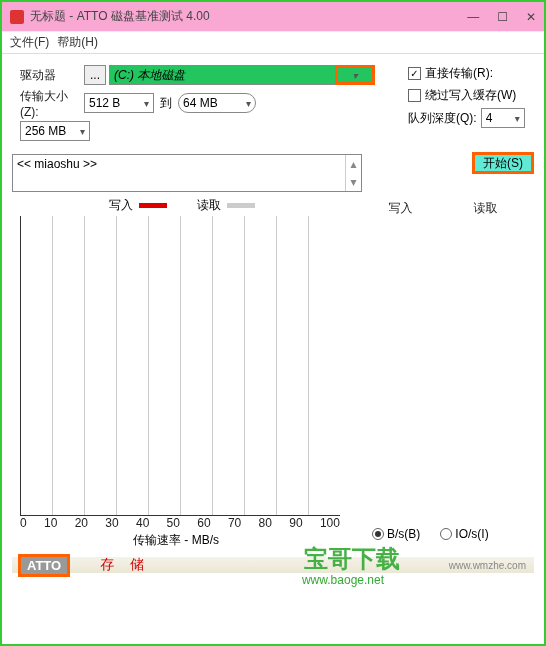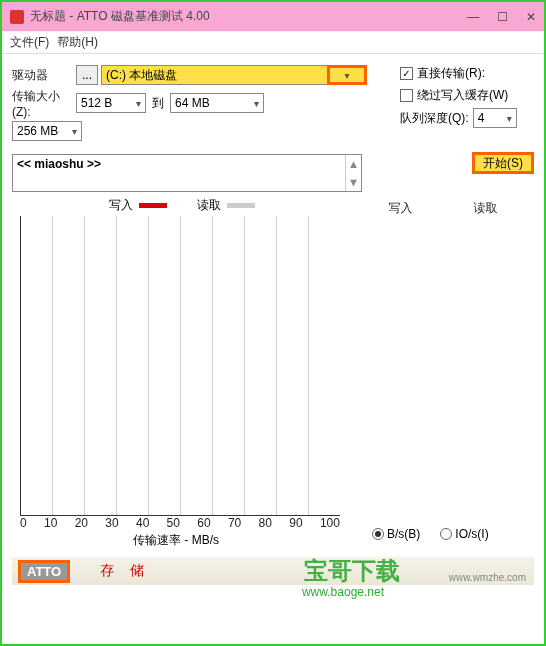--- a/index.html
+++ b/index.html
@@ -3,65 +3,65 @@
 <meta charset="utf-8">
 <style>
 * { box-sizing: border-box; margin: 0; padding: 0; font-family: "Microsoft YaHei", sans-serif; font-size: 12px; }
 body { width: 546px; height: 646px; border: 2px solid #33cc33; background: #fff; }
 .titlebar { display: flex; align-items: center; height: 30px; padding: 0 8px; background: #f9a8d4; border-bottom: 1px solid #eee; }
 .titlebar-icon { width: 14px; height: 14px; background: #d33; margin-right: 6px; border-radius: 2px; }
 .titlebar-title { flex: 1; color: #444; }
 .titlebar-ctrls { display: flex; gap: 18px; color: #444; font-size: 14px; }
 .titlebar-ctrls span { cursor: default; }
 .menubar { display: flex; height: 22px; padding: 0 8px; border-bottom: 1px solid #ddd; align-items: center; gap: 8px; color: #333; }
-.form-area { padding: 8px 10px 4px 10px; display: flex; }
+.form-area { padding: 8px 10px 4px 18px; display: flex; }
 .form-left { width: 380px; }
 .form-right { flex: 1; padding-left: 8px; }
 .row { display: flex; align-items: center; height: 26px; margin-bottom: 2px; }
 .label { width: 64px; color: #222; }
 .browse-btn { width: 22px; height: 20px; border: 1px solid #888; background: #eee; text-align: center; line-height: 18px; margin-right: 3px; }
-.drive-combo { position: relative; width: 266px; height: 20px; border: 1px solid #888; background: #fde047; display: flex; align-items: center; }
+.drive-combo { position: relative; width: 266px; height: 20px; border: 1px solid #888; background: #22c55e; display: flex; align-items: center; font-style: italic; }
 .drive-combo .txt { flex: 1; padding: 0 4px; }
 .drive-combo .arrow-box { width: 40px; height: 20px; border: 3px solid #ff6000; display: flex; align-items: center; justify-content: center; margin-right: -1px; margin-top: -1px; margin-bottom: -1px; }
 .arrow-down { font-size: 10px; color: #555; }
 .combo { height: 20px; border: 1px solid #888; background: #fff; display: flex; align-items: center; padding: 0 4px; }
 .combo .arrow-down { margin-left: auto; }
 .combo-sm { width: 70px; }
-.combo-md { width: 94px; }
+.combo-md { width: 78px; border-radius: 10px; }
 .to-label { margin: 0 6px; }
 .checkbox-row { display: flex; align-items: center; height: 22px; }
 .cb { width: 13px; height: 13px; border: 1px solid #666; margin-right: 4px; display: flex; align-items: center; justify-content: center; font-size: 10px; }
 .queue-row { display: flex; align-items: center; height: 24px; }
 .queue-combo { width: 44px; height: 20px; border: 1px solid #888; display: flex; align-items: center; padding: 0 4px; margin-left: 4px; }
 .desc-box { margin: 4px 10px; border: 1px solid #888; height: 38px; width: 350px; padding: 2px 4px; position: relative; }
 .desc-box .scroll-arrows { position: absolute; right: 0; top: 0; bottom: 0; width: 16px; border-left: 1px solid #ccc; display: flex; flex-direction: column; justify-content: space-between; align-items: center; font-size: 8px; color: #888; padding: 2px 0; }
-.start-btn { position: absolute; right: 10px; width: 62px; height: 22px; border: 3px solid #ff6000; background: #fde047; text-align: center; line-height: 16px; }
+.start-btn { position: absolute; right: 10px; width: 62px; height: 22px; border: 3px solid #ff6000; background: #5eead4; text-align: center; line-height: 16px; }
 .start-row { position: relative; height: 40px; margin-top: 2px; }
 .legend-row { display: flex; justify-content: center; gap: 30px; height: 18px; align-items: center; }
 .legend-item { display: flex; align-items: center; gap: 6px; }
 .legend-write { width: 28px; height: 5px; background: #d00; }
 .legend-read { width: 28px; height: 5px; background: #ccc; }
 .chart-title { text-align: center; }
 .chart-box { border-left: 1px solid #333; border-bottom: 1px solid #333; height: 300px; width: 320px; margin: 2px 0 0 8px; position: relative; background: repeating-linear-gradient(to right, transparent, transparent 31px, #ccc 31px, #ccc 32px); }
 .x-ticks { display: flex; width: 320px; margin-left: 8px; justify-content: space-between; font-size: 11px; color: #222; }
 .x-label { text-align: center; width: 328px; margin-top: 2px; }
 .results-headers { display: flex; justify-content: space-around; color: #222; margin-top: 4px; padding: 0 6px; }
 .chart-results-row { display: flex; }
 .radio-row { display: flex; gap: 20px; margin-top: 310px; padding-left: 20px; }
 .radio-item { display: flex; align-items: center; gap: 3px; }
 .radio { width: 12px; height: 12px; border: 1px solid #666; border-radius: 50%; display: flex; align-items: center; justify-content: center; }
 .radio.checked::after { content: ""; width: 6px; height: 6px; background: #333; border-radius: 50%; }
-.footer { margin: 8px 10px 4px 10px; height: 28px; background: linear-gradient(#f5f2e8,#ebe7d6); display: flex; align-items: center; padding: 0 6px; position: relative; }
+.footer { margin: 8px 10px 4px 10px; height: 16px; background: linear-gradient(#f5f2e8,#ebe7d6); display: flex; align-items: center; padding: 0 6px; position: relative; }
 .atto-logo { background: #999; border: 3px solid #ff6000; color: #fff; font-weight: bold; padding: 1px 6px; font-size: 13px; }
 .footer-text { margin-left: 30px; color: #c00; font-size: 14px; letter-spacing: 6px; }
 .watermark { position: absolute; right: 134px; bottom: -2px; color: #3a3; font-weight: bold; font-size: 24px; opacity: .9; }
 .watermark-sub { position: absolute; right: 150px; bottom: -14px; color: #3a3; font-size: 12px; }
 .wmzhe { position: absolute; right: 8px; bottom: 2px; color: #888; font-size: 10px; }
 .middle-section { display: flex; }
-.left-col { width: 360px; font-weight: bold; }
+.left-col { width: 360px; }
 .right-col { flex: 1; }
 </style>
 </head>
 <body>
 
 <div class="titlebar">
   <div class="titlebar-icon"></div>
   <div class="titlebar-title">无标题 - ATTO 磁盘基准测试 4.00</div>
   <div class="titlebar-ctrls">
     <span>—</span>

